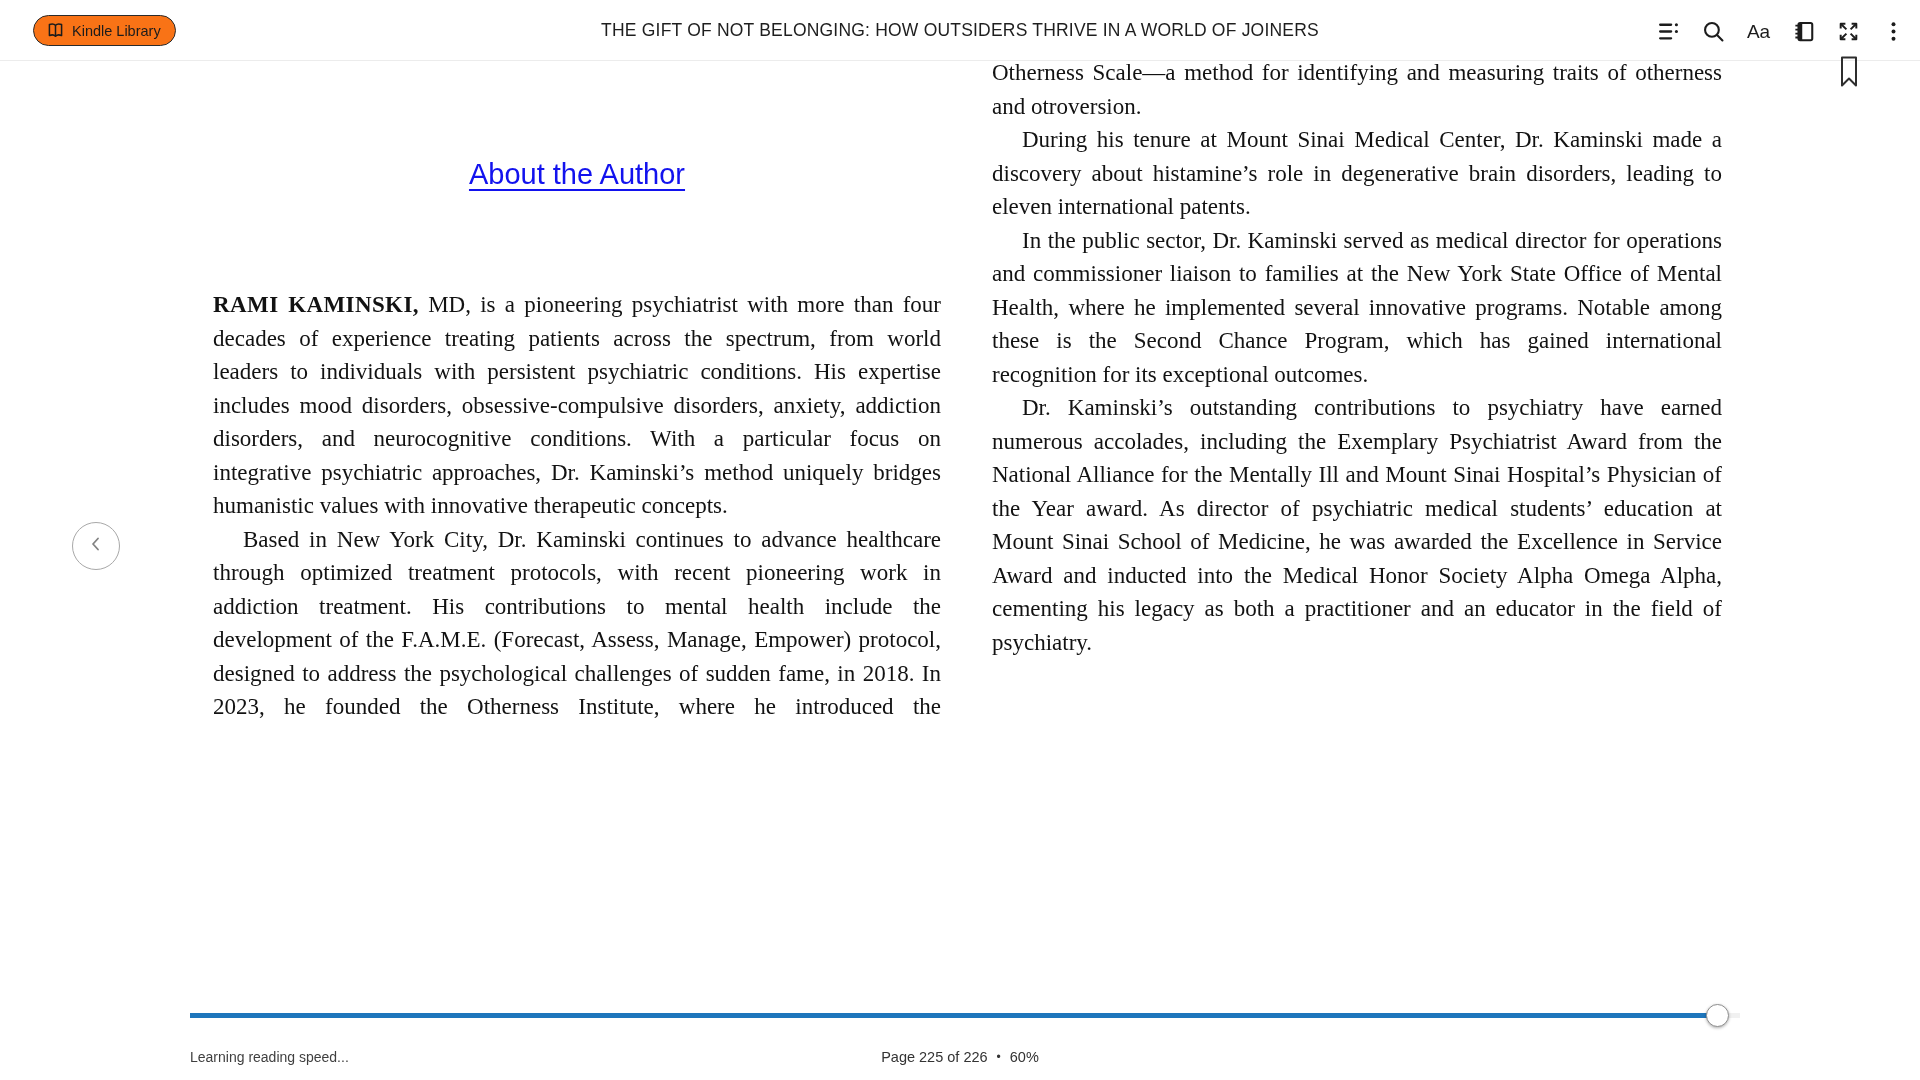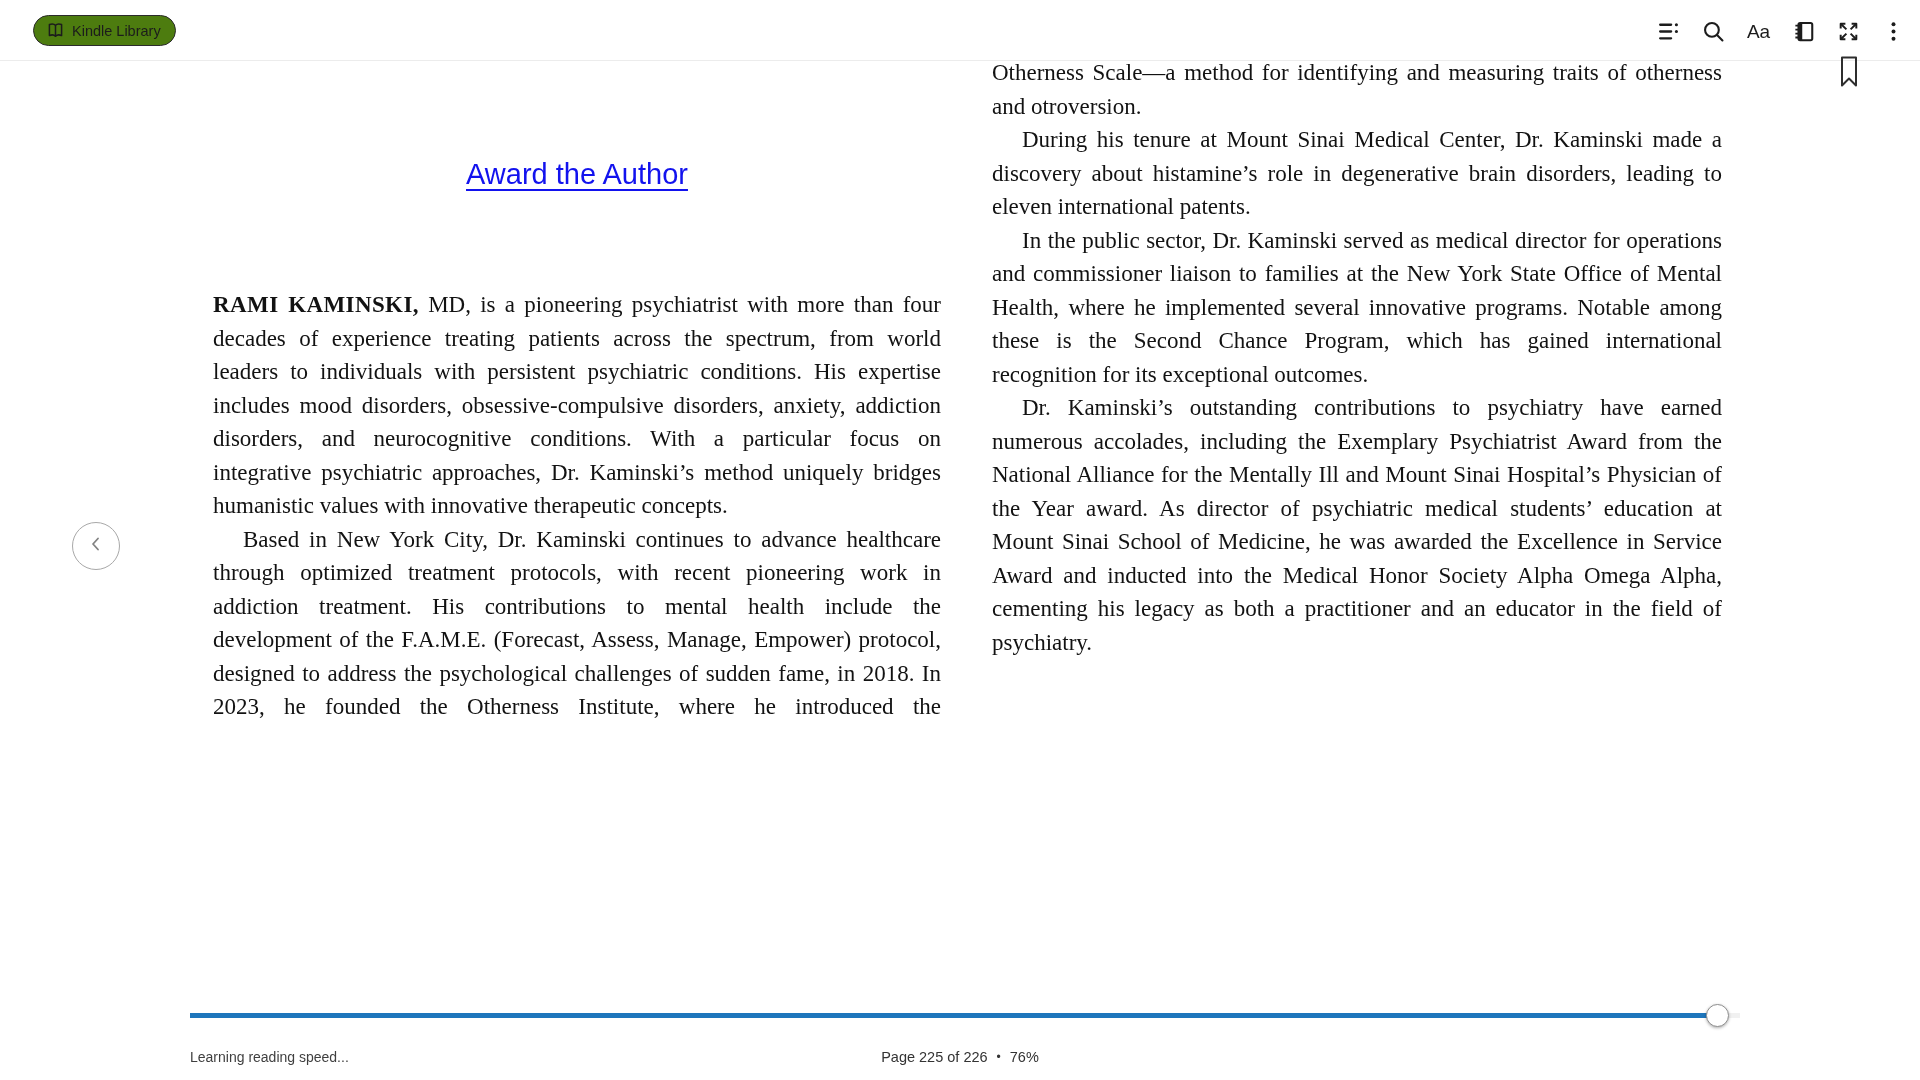--- a/index.html
+++ b/index.html
@@ -4,21 +4,21 @@
 <style>
   html,body{margin:0;padding:0;}
   body{
     width:1920px;height:1080px;position:relative;overflow:hidden;
     background:#ffffff;font-family:"Liberation Sans",sans-serif;color:#1c1c1c;
   }
   
   .header{position:absolute;top:0;left:0;width:1920px;height:60px;background:#fff;border-bottom:1px solid #ececec;}
   .library-btn{
     position:absolute;left:33px;top:15px;height:29px;padding:0 14px 0 12px;
-    display:flex;align-items:center;gap:7px;background:#4d7c0f;cursor:pointer;
+    display:flex;align-items:center;gap:7px;background:#f97316;cursor:pointer;
     border:1.5px solid #2b2b2b;border-radius:16px;font-size:14.5px;color:#1c1c1c;white-space:nowrap;
   }
   .library-btn svg{display:block;}
   .book-title{
     position:absolute;left:50%;top:50%;transform:translate(-50%,-50%);
     font-size:17.5px;letter-spacing:.2px;color:#1e1e1e;white-space:nowrap;
   }
   .toolbar{position:absolute;right:14px;top:0;height:62px;display:flex;align-items:center;gap:20px;justify-content:space-between;}
   .tool{width:25px;height:25px;display:flex;align-items:center;justify-content:center;cursor:pointer;color:#1c1c1c;}
   .tool svg{display:block;}
@@ -60,20 +60,21 @@
   <div class="library-btn">
     <span>
       <svg width="19" height="19" viewBox="0 0 20 20" fill="none" stroke="#1c1c1c" stroke-width="1.6" stroke-linejoin="round">
         <path d="M10 4.6 C8.6 3 6.2 2.8 3.6 3.7 V15.2 C6.2 14.3 8.6 14.5 10 16 C11.4 14.5 13.8 14.3 16.4 15.2 V3.7 C13.8 2.8 11.4 3 10 4.6 Z"></path>
         <path d="M10 4.6 V16"></path>
       </svg>
     </span>
     <span>Kindle Library</span>
   </div>
 
+  <div class="book-title">THE GIFT OF NOT BELONGING: HOW OUTSIDERS THRIVE IN A WORLD OF JOINERS</div>
 
   <div class="toolbar">
     <div class="tool">
       <svg width="25" height="25" viewBox="0 0 24 24" fill="none" stroke="#1c1c1c" stroke-width="2.2" stroke-linecap="round">
         <path d="M4 5.5 H14.5"></path>
           <path d="M4 12 H14.5"></path>
           <path d="M4 18.5 H14.5"></path>
         <circle cx="19.6" cy="5.5" r="1.5" fill="#1c1c1c" stroke="none"></circle>
         <circle cx="19.6" cy="12" r="1.5" fill="#1c1c1c" stroke="none"></circle>
       </svg>
@@ -115,21 +116,21 @@
     </div>
   </div>
 </div>
 
 <div class="bookmark">
   <svg width="18" height="32" viewBox="0 0 18 32" fill="none" stroke="#2e2e2e" stroke-width="2" stroke-linejoin="round">
     <path d="M2 1.5 H16 V29.5 L9 22.5 L2 29.5 Z"></path>
   </svg>
 </div>
 
-<div class="chapter-heading" style="color: rgb(18, 18, 238);">Award the Author</div>
+<div class="chapter-heading" style="color: rgb(18, 18, 238);">About the Author</div>
 
 <div class="col col-left">
   <p class="para"><strong>RAMI KAMINSKI,</strong><span> MD, is a pioneering psychiatrist with more than four decades of experience treating patients across the spectrum, from world leaders to individuals with persistent psychiatric conditions. His expertise includes mood disorders, obsessive-compulsive disorders, anxiety, addiction disorders, and neurocognitive conditions. With a particular focus on integrative psychiatric approaches, Dr. Kaminski’s method uniquely bridges humanistic values with innovative therapeutic concepts.</span></p>
   <p class="para indent continues">Based in New York City, Dr. Kaminski continues to advance healthcare through optimized treatment protocols, with recent pioneering work in addiction treatment. His contributions to mental health include the development of the F.A.M.E. (Forecast, Assess, Manage, Empower) protocol, designed to address the psychological challenges of sudden fame, in 2018. In 2023, he founded the Otherness Institute, where he introduced the</p>
 </div>
 
 <div class="col col-right">
   <p class="para">Otherness Scale—a method for identifying and measuring traits of otherness and otroversion.</p>
   <p class="para indent">During his tenure at Mount Sinai Medical Center, Dr. Kaminski made a discovery about histamine’s role in degenerative brain disorders, leading to eleven international patents.</p>
   <p class="para indent">In the public sector, Dr. Kaminski served as medical director for operations and commissioner liaison to families at the New York State Office of Mental Health, where he implemented several innovative programs. Notable among these is the Second Chance Program, which has gained international recognition for its exceptional outcomes.</p>
@@ -145,14 +146,14 @@
 </div>
 
 <div class="progress">
   <div class="progress-fill" id="progress-fill" style="width: 98.5%; background: rgb(30, 118, 188);"></div>
   <div class="progress-knob" id="progress-knob" style="left: calc(98.5% - 11px);"></div>
 </div>
 
 <div class="status-left">Learning reading speed...</div>
 
 <div class="page-info">
-  <span>Page 225 of 226</span><span class="dot">•</span><span>76%</span>
+  <span>Page 225 of 226</span><span class="dot">•</span><span>60%</span>
 </div>
 
 </body></html>

